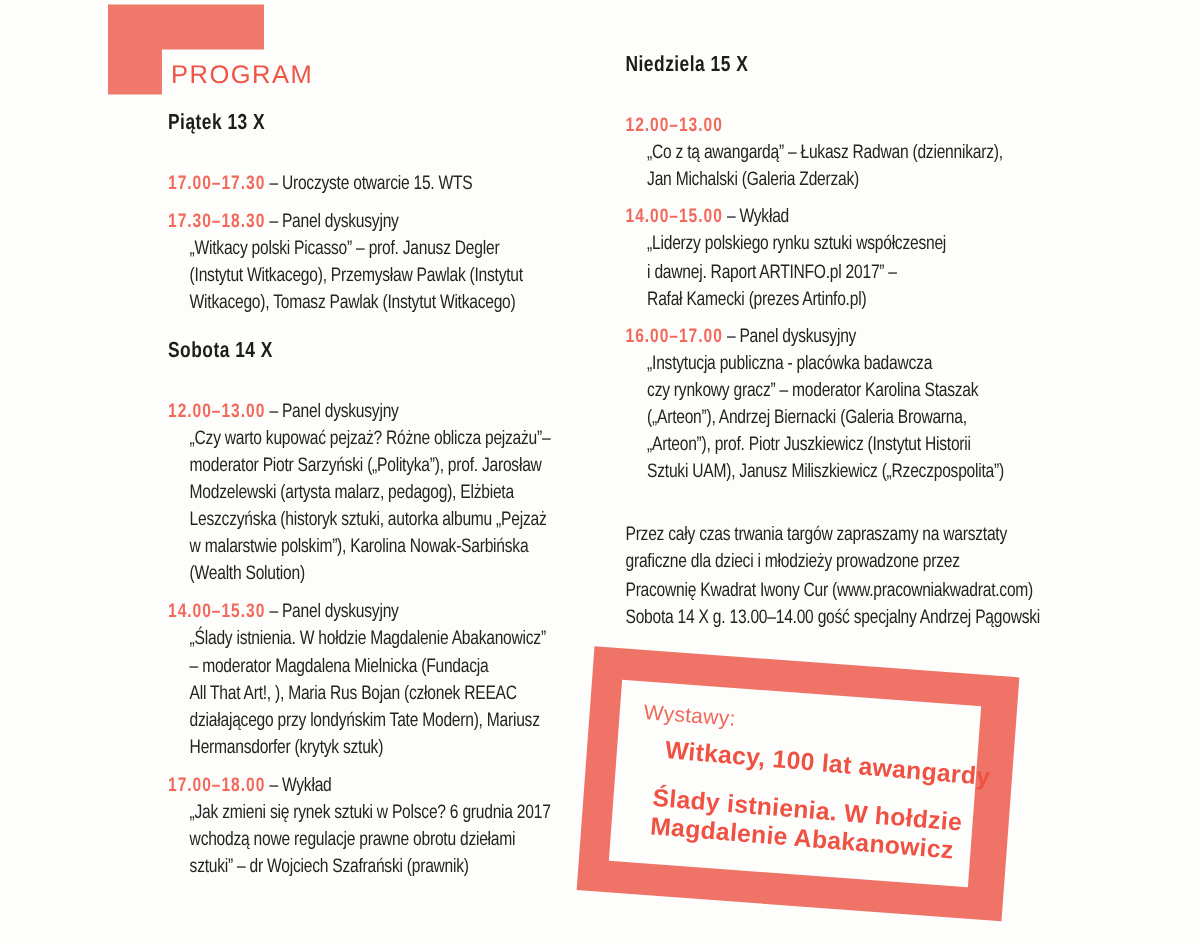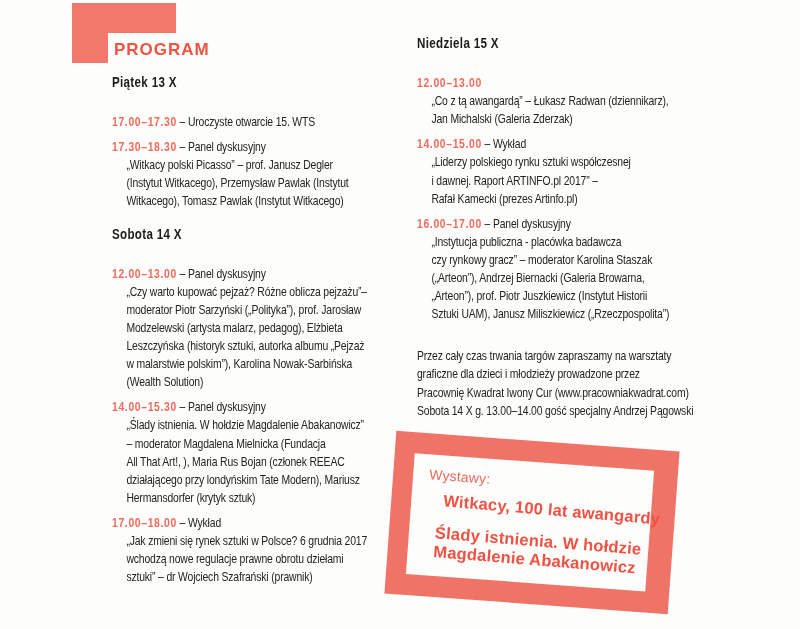--- a/index.html
+++ b/index.html
@@ -6,21 +6,21 @@
   body{
     width:800px;height:629px;position:relative;overflow:hidden;
     background:#fdfdfc;color:var(--body,#232321);
     font-family:"Liberation Sans",sans-serif;
   }
   
   .hdr-shape-top{position:absolute;left:72px;top:3px;width:104px;height:30px;background:var(--coral,#f0796c);}
   .hdr-shape-side{position:absolute;left:72px;top:32px;width:36px;height:31px;background:var(--coral,#f0796c);}
   .hdr-title{
     position:absolute;left:114px;top:40px;margin:0;
-    font-size:17px;font-weight:bold;letter-spacing:1px;
+    font-size:17px;font-weight:normal;letter-spacing:1px;
     color:var(--coral-strong,#ef5344);
   }
   
   .col{
     position:absolute;transform:scaleX(0.8);transform-origin:left top;
     font-size:13px;line-height:18.1px;letter-spacing:-0.2px;
   }
   #col-left{left:112px;top:73px;width:430px;}
   #col-right{left:417px;top:34px;width:450px;}
   .day-title{

